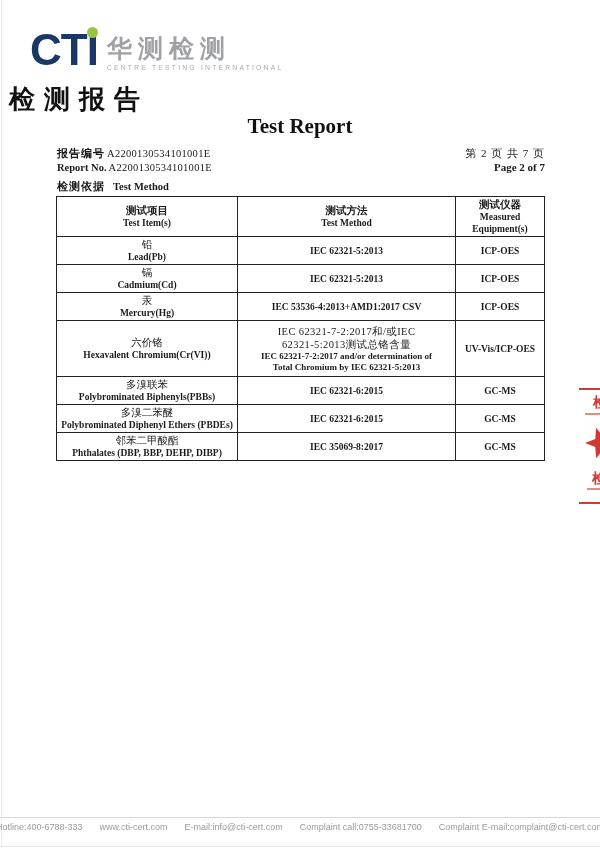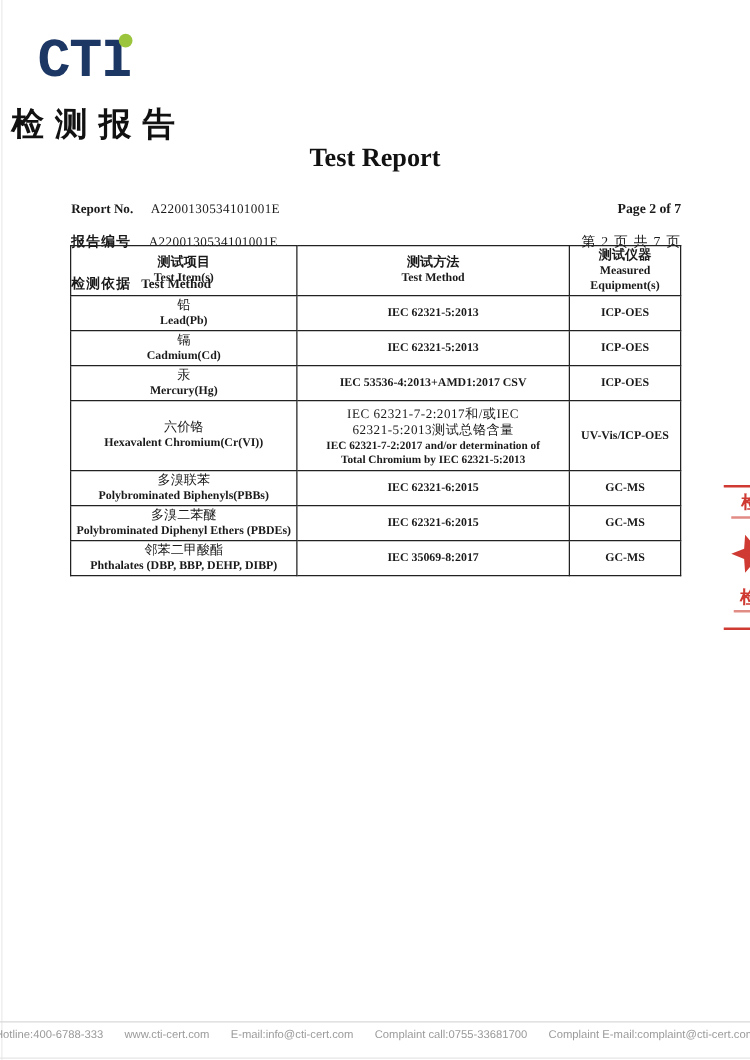--- a/index.html
+++ b/index.html
@@ -6,21 +6,21 @@
   .page{
     position:relative;width:600px;height:848px;background:#ffffff;
     font-family:"Liberation Serif",serif;color:#1a1a1a;overflow:hidden;
   }
   .edge-left{position:absolute;left:1px;top:0;bottom:0;width:1px;background:#ebebeb;}
   .edge-bottom{position:absolute;left:0;bottom:1px;width:100%;height:1px;background:#e6e6e6;}
 
   
   .logo{position:absolute;left:30px;top:26px;display:flex;align-items:flex-start;}
   .logo-acronym{
-    position:relative;font-family:Liberation Mono, monospace;font-weight:bold;
+    position:relative;font-family:Liberation Sans, sans-serif;font-weight:bold;
     font-size:44px;line-height:48px;letter-spacing:-1px;color:#1d3765;
   }
   .logo-dot{position:absolute;right:0px;top:1px;width:11px;height:11px;border-radius:50%;background:#9bc53d;}
   .logo-names{margin-left:9px;padding-top:9px;}
   .logo-cn{
     font-family:"Liberation Sans",sans-serif;font-weight:bold;font-size:25px;line-height:27px;
     letter-spacing:6px;color:#9fa1a4;white-space:nowrap;
   }
   .logo-en{
     font-family:"Liberation Sans",sans-serif;font-size:6.8px;letter-spacing:2.2px;
@@ -34,23 +34,23 @@
   }
   .title-en{
     position:absolute;top:114px;left:0;width:100%;text-align:center;
     font-size:21px;font-weight:bold;color:#111;
   }
 
   
   .info{position:absolute;left:57px;right:55px;top:146px;font-size:10.5px;}
   .info-row{display:flex;justify-content:space-between;align-items:baseline;height:15px;}
   .info-left{display:flex;align-items:baseline;}
-  .lbl-cn{font-weight:bold;font-size:11px;letter-spacing:1px;margin-top:40px;}
+  .lbl-cn{font-weight:bold;font-size:11px;letter-spacing:1px;}
   .lbl-en{font-weight:bold;font-size:10.5px;}
-  .info-val{margin-left:14px;font-size:10.5px;letter-spacing:0.3px;text-align:right;}
+  .info-val{margin-left:2px;font-size:10.5px;letter-spacing:0.3px;text-align:right;}
   .pg{font-size:11px;letter-spacing:1px;}
   .pg-en{font-weight:bold;font-size:11px;letter-spacing:0;}
   .basis-row{margin-top:3px;display:flex;align-items:baseline;text-align:right;}
   .basis-row .lbl-en{margin-left:8px;}
 
   
   .tbl{
     position:absolute;left:56px;top:196px;width:488px;
     border-collapse:collapse;table-layout:fixed;
   }
@@ -89,20 +89,24 @@
 
 <div class="page">
   <div class="edge-left"></div>
   <div class="edge-bottom"></div>
 
   <div class="logo">
     <div class="logo-acronym">
       <span>CTI</span>
       <span class="logo-dot"></span>
     </div>
+    <div class="logo-names">
+      <div class="logo-cn">华测检测</div>
+      <div class="logo-en">CENTRE TESTING INTERNATIONAL</div>
+    </div>
   </div>
 
   <div class="title-cn">检测报告</div>
   <div class="title-en">Test Report</div>
 
   <div class="info">
     <div class="info-row">
       <div class="info-left">
         <span class="lbl-cn">报告编号</span>
         <span class="info-val">A2200130534101001E</span>

